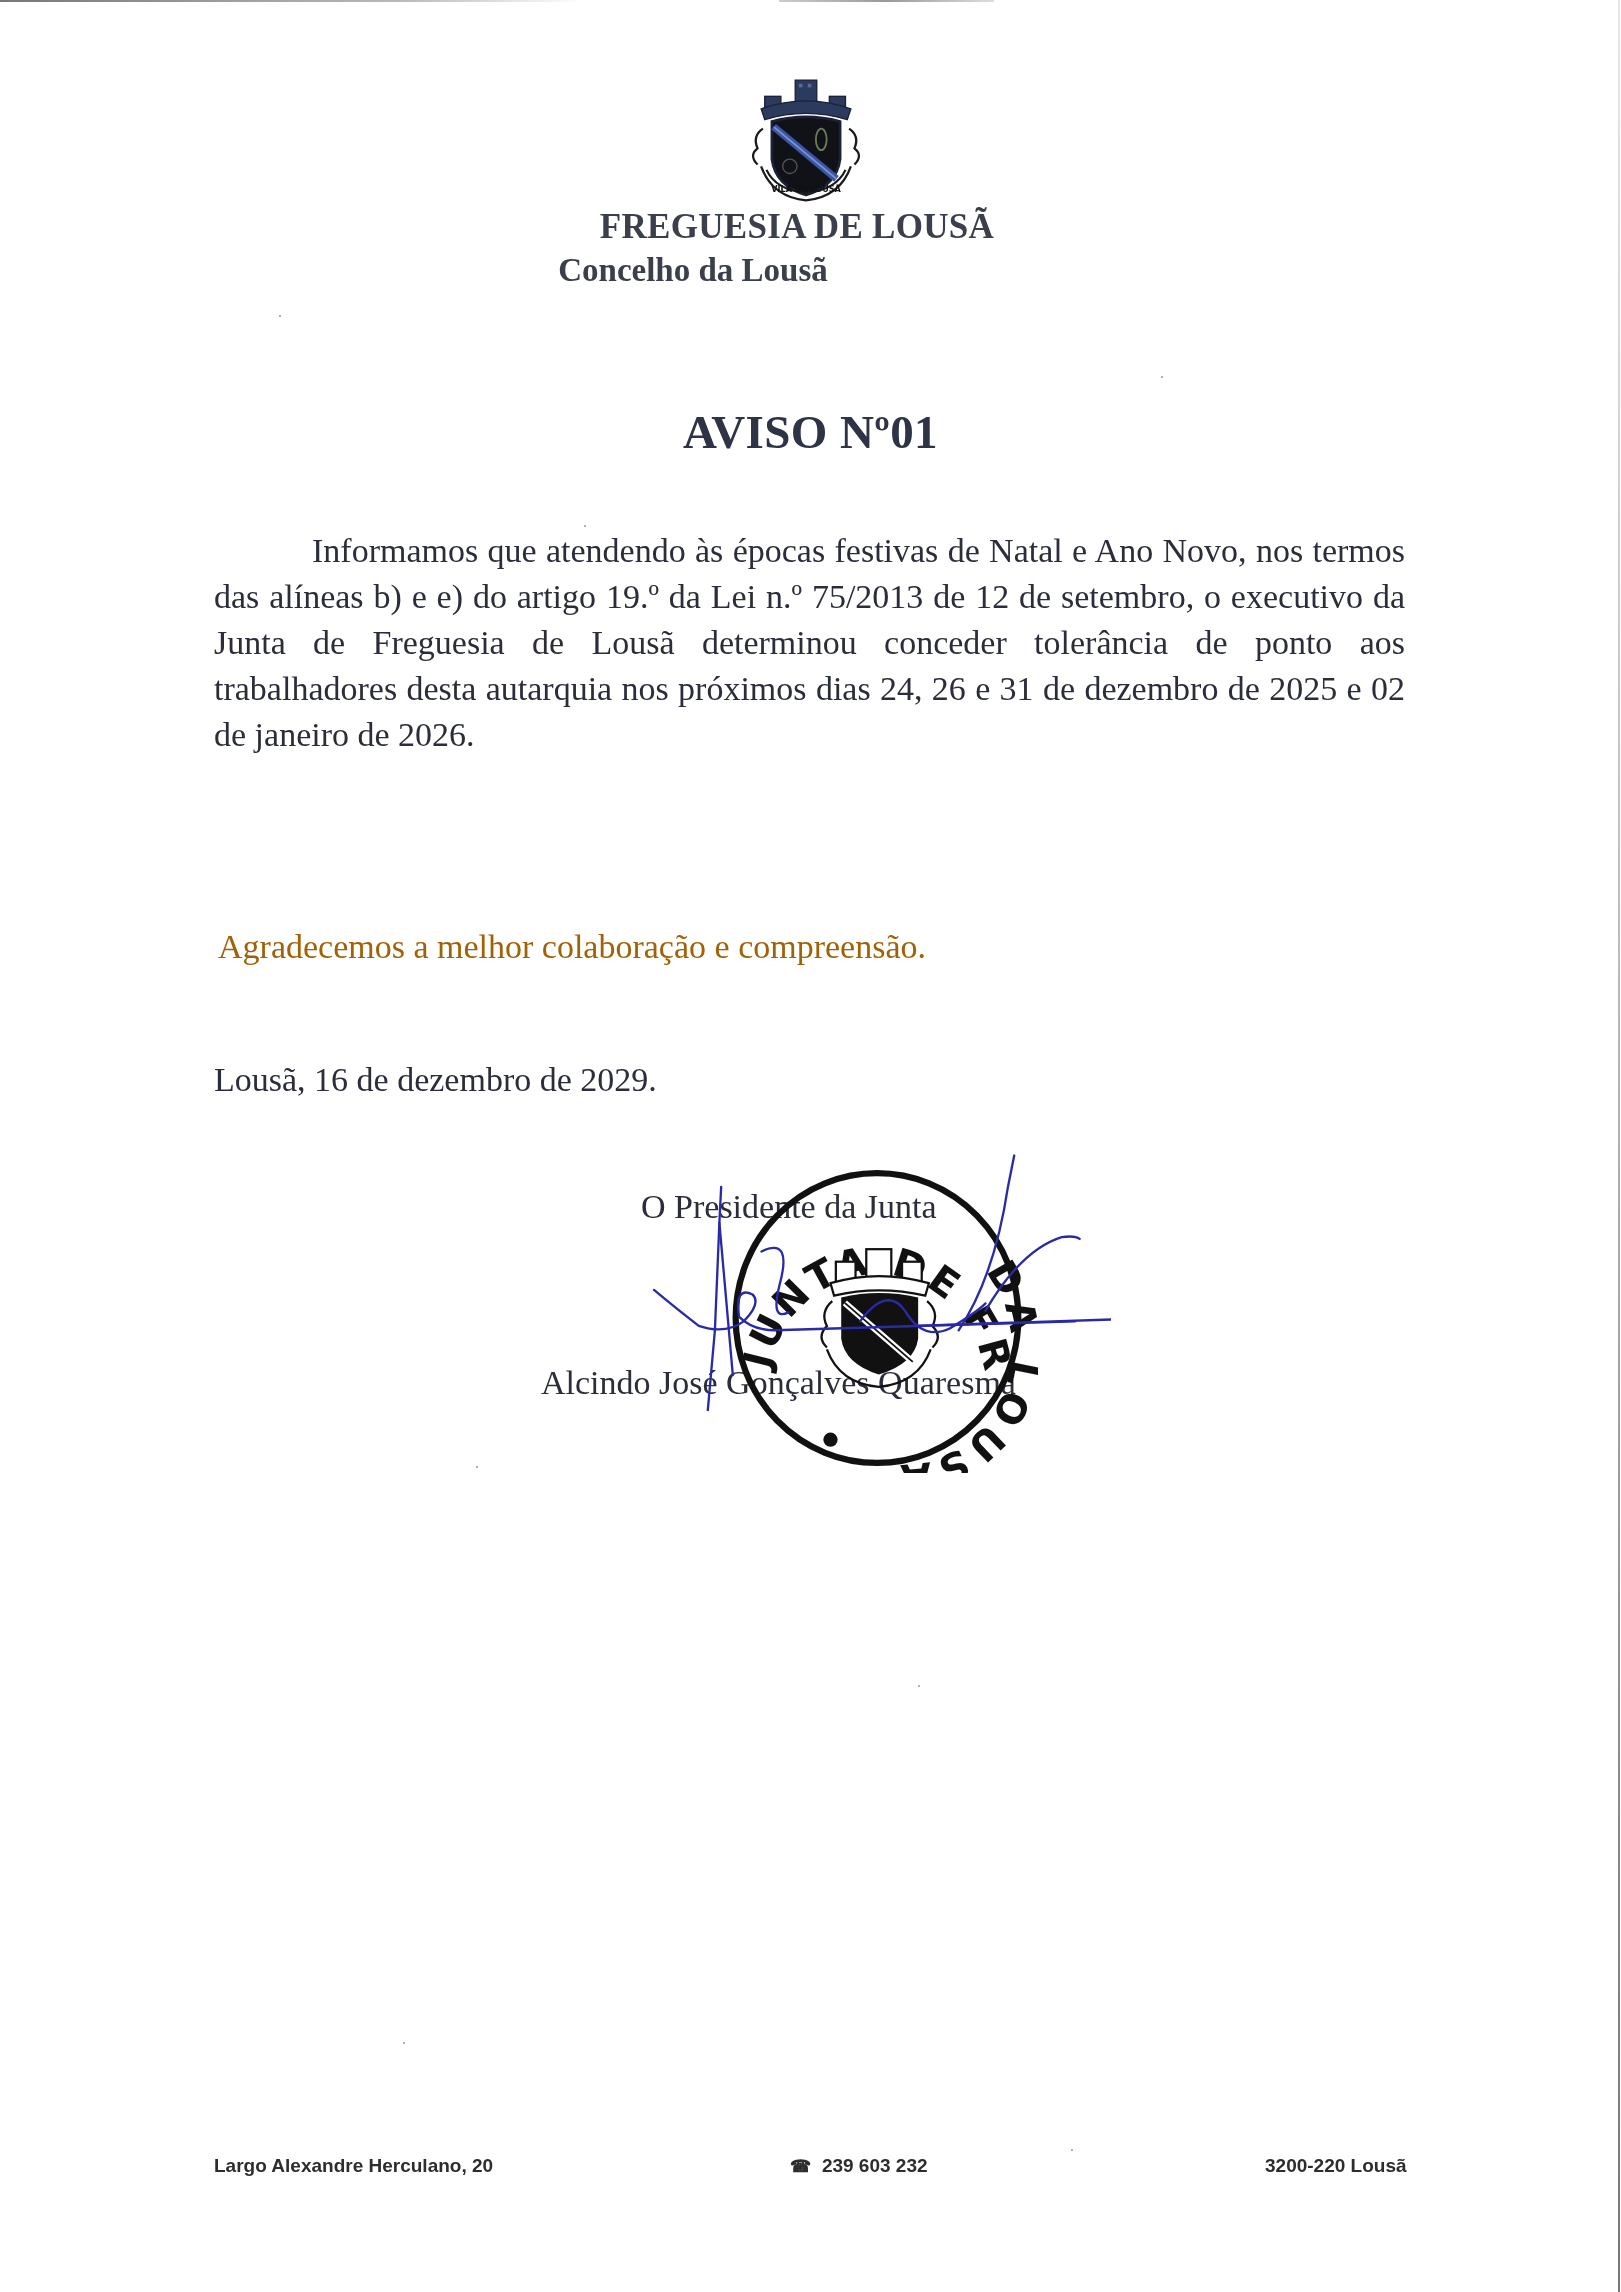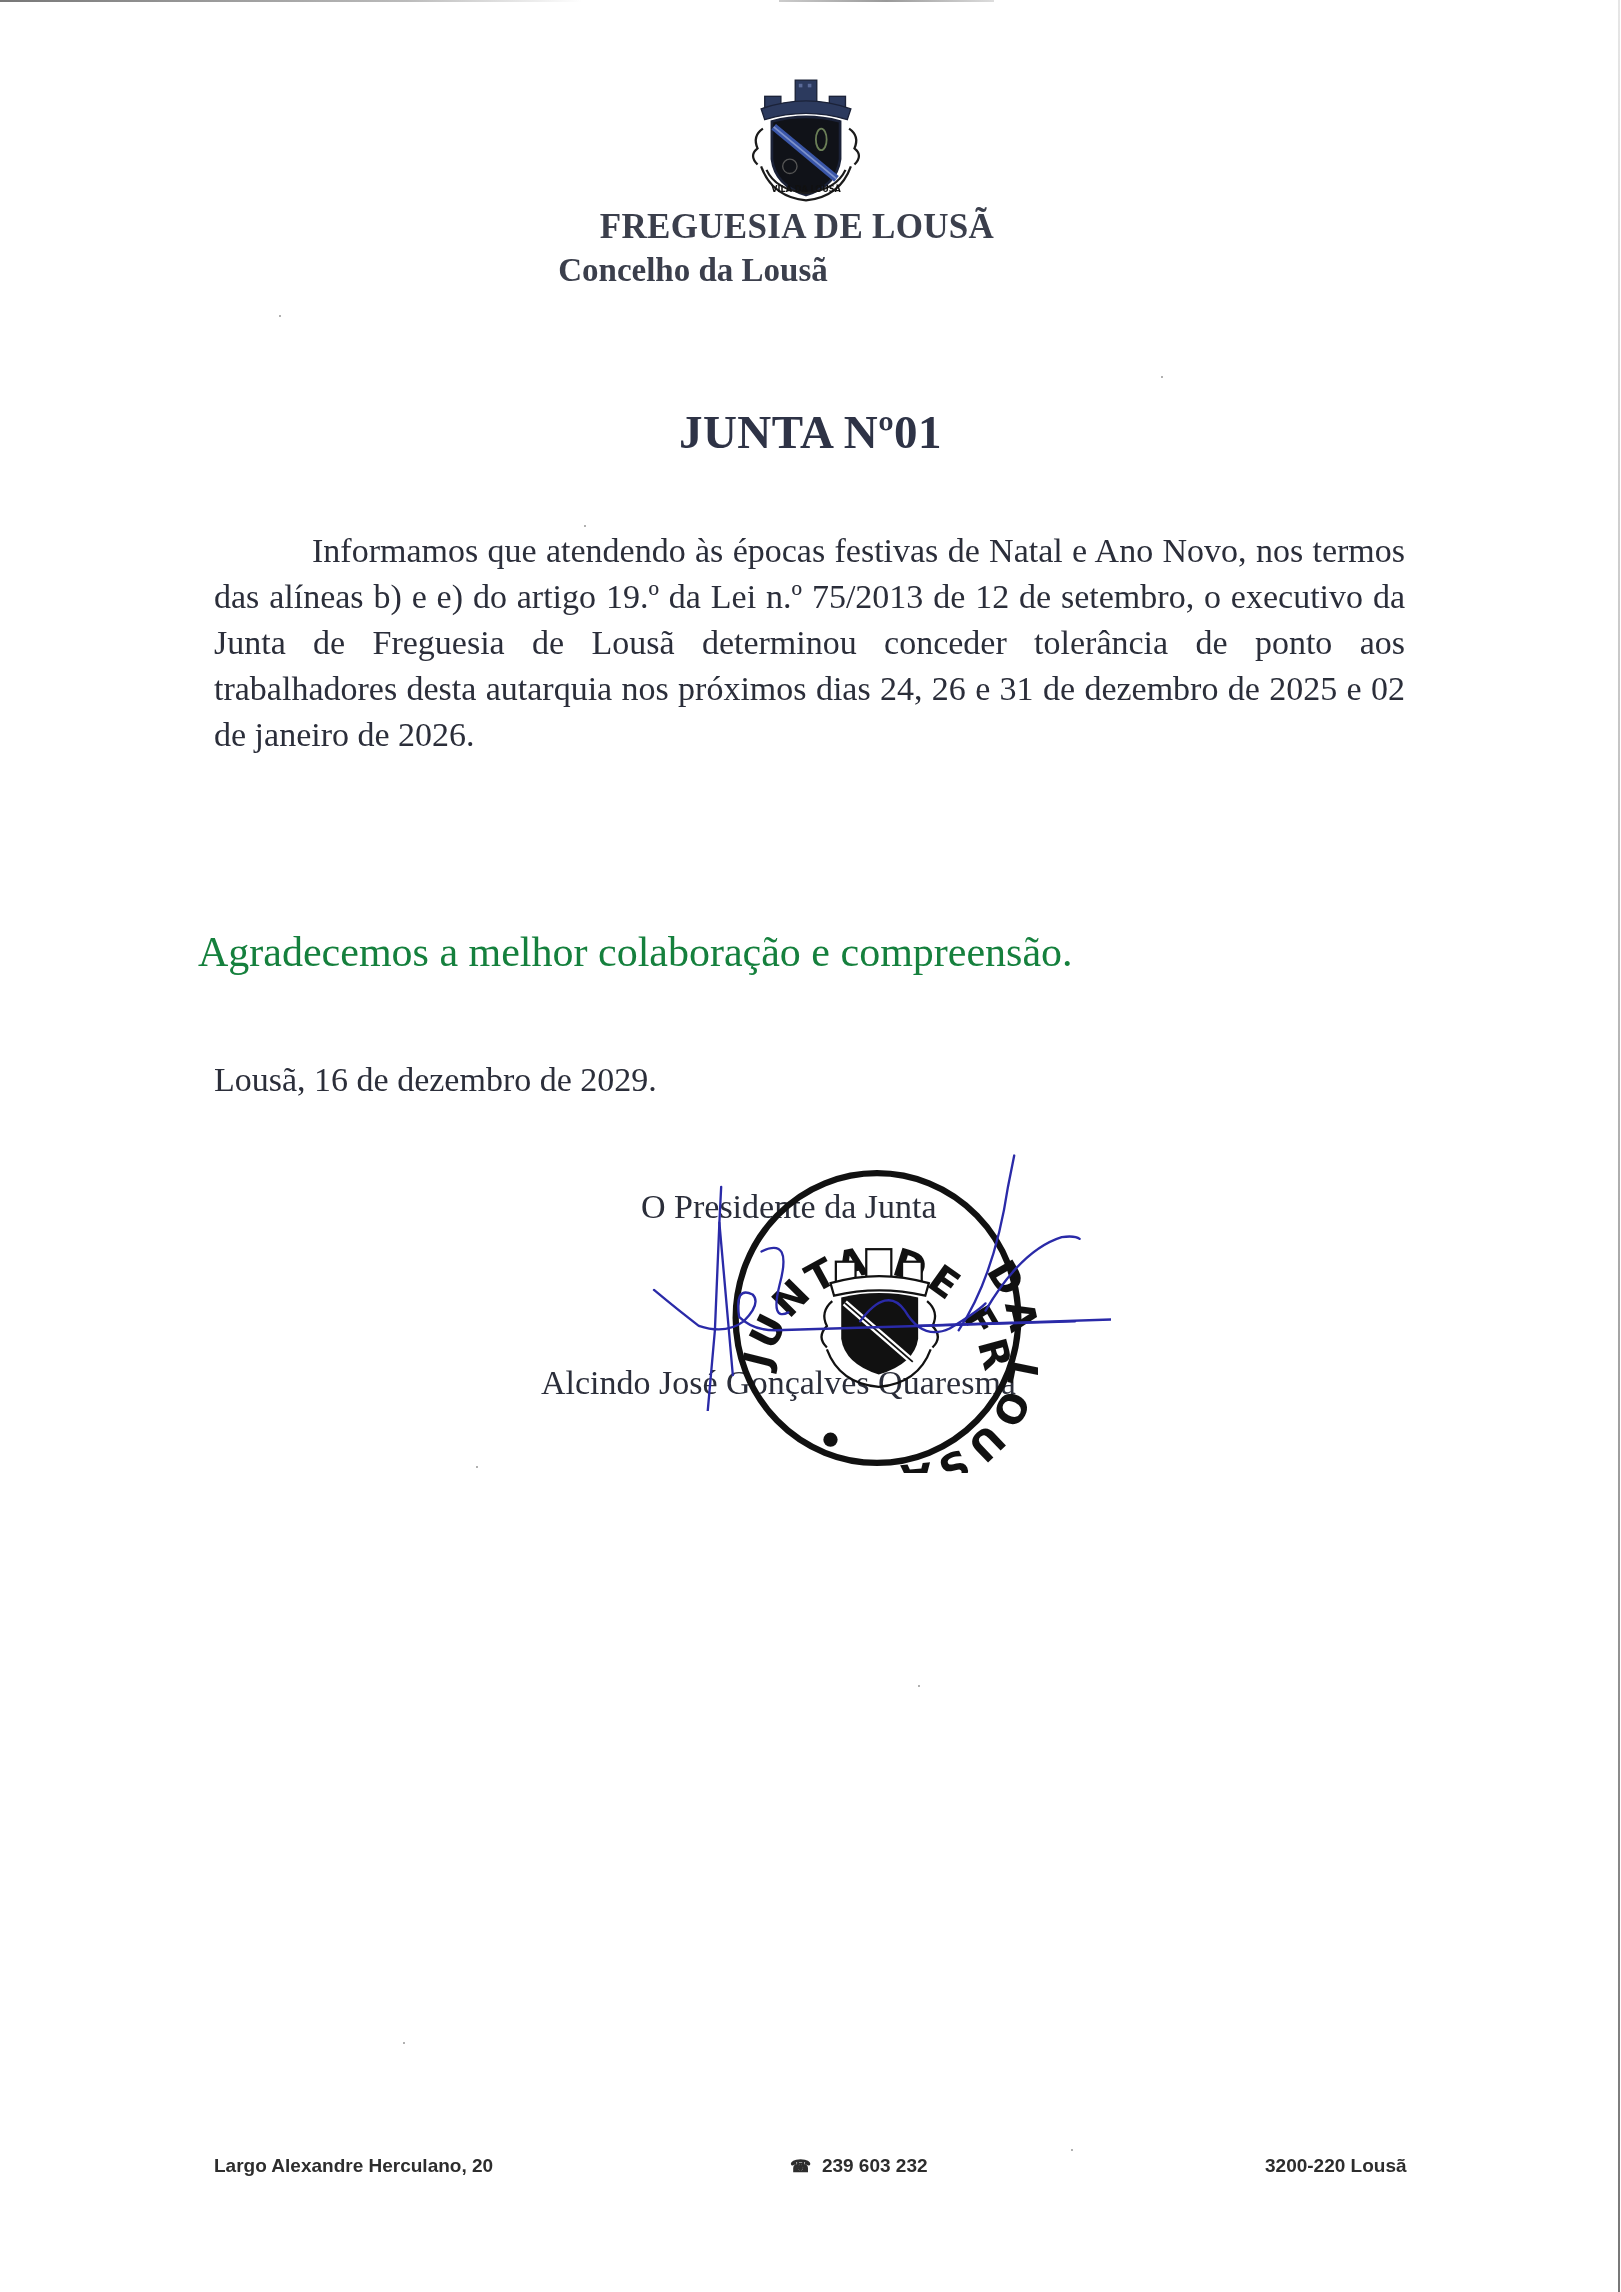--- a/index.html
+++ b/index.html
@@ -12,21 +12,21 @@
     .scan-right { position: absolute; right: 0.9px; top: 0; width: 1.8px; height: 2293px; background: linear-gradient(to bottom,#e6e6e6,#bdbdbd 40%,#888 80%,#777); }
 
     .crest { position: absolute; left: 736px; top: 73px; width: 140px; height: 131px; }
     .org-name { position: absolute; left: 0; width: 1594px; top: 207px; text-align: center; font-weight: bold; font-size: 35px; color: #3b3f4c; letter-spacing: 0.3px; }
     .org-sub { position: absolute; left: 0; width: 1386px; top: 252px; text-align: center; font-weight: bold; font-size: 33px; color: #3b3f4c; }
 
     .title { position: absolute; left: 0; width: 1621px; top: 405px; text-align: center; font-weight: bold; font-size: 47px; color: #2e3346; letter-spacing: 0.4px; }
 
     .body-para { position: absolute; left: 214px; width: 1191px; top: 528px; font-size: 34px; line-height: 46px; text-align: justify; color: #2b2e3a; }
     .body-para .indent { display: inline-block; width: 98px; }
-    .thanks { position: absolute; left: 198px; top: 928px; font-size: 42px; color: #15803d; }
+    .thanks { position: absolute; left: 218px; top: 928px; font-size: 34px; color: #a16207; }
     .date { position: absolute; left: 214px; top: 1061px; font-size: 34px; color: #2b2e3a; }
 
     .sig-role { position: absolute; left: 641px; top: 1188px; font-size: 34px; color: #2b2e3a; }
     .sig-name { position: absolute; left: 541px; top: 1364px; font-size: 34px; color: #2b2e3a; }
     .stamp { position: absolute; left: 716px; top: 1164px; width: 322px; height: 309px; }
     .signature { position: absolute; left: 645px; top: 1151px; width: 466px; height: 260px; }
 
     .footer { position: absolute; top: 2155px; font-family: Liberation Sans, sans-serif; font-weight: bold; font-size: 19px; color: #2d2d2d; }
     .footer-address { left: 214px; }
     .footer-phone { left: 790px; }
@@ -63,21 +63,21 @@
     <path d="M126 62 Q138 70 132 84 Q142 92 132 102"></path>
     <path d="M28 104 Q40 138 78 142 Q116 138 128 104"></path>
     <path d="M34 108 Q44 130 78 134 Q112 130 122 108"></path>
   </g>
   <text x="78" y="133" font-size="9" font-family="DejaVu Sans, sans-serif" font-weight="bold" text-anchor="middle" fill="#111">VILA DA LOUSÃ</text>
 </svg>
 
 <div class="org-name">FREGUESIA DE LOUSÃ</div>
 <div class="org-sub">Concelho da Lousã</div>
 
-<div class="title">JUNTA Nº01</div>
+<div class="title">AVISO Nº01</div>
 
 <div class="body-para"><span class="indent"></span><span>Informamos que atendendo às épocas festivas de Natal e Ano Novo, nos termos das alíneas b) e e) do artigo 19.º da Lei n.º 75/2013 de 12 de setembro, o executivo da Junta de Freguesia de Lousã determinou conceder tolerância de ponto aos trabalhadores desta autarquia nos próximos dias 24, 26 e 31 de dezembro de 2025 e 02 de janeiro de 2026.</span></div>
 
 <div class="thanks">Agradecemos a melhor colaboração e compreensão.</div>
 <div class="date">Lousã, 16 de dezembro de 2029.</div>
 
 <div class="sig-role">O Presidente da Junta</div>
 <div class="sig-name">Alcindo José Gonçalves Quaresma</div>
 
 <svg class="stamp" viewBox="0 0 360 345">

